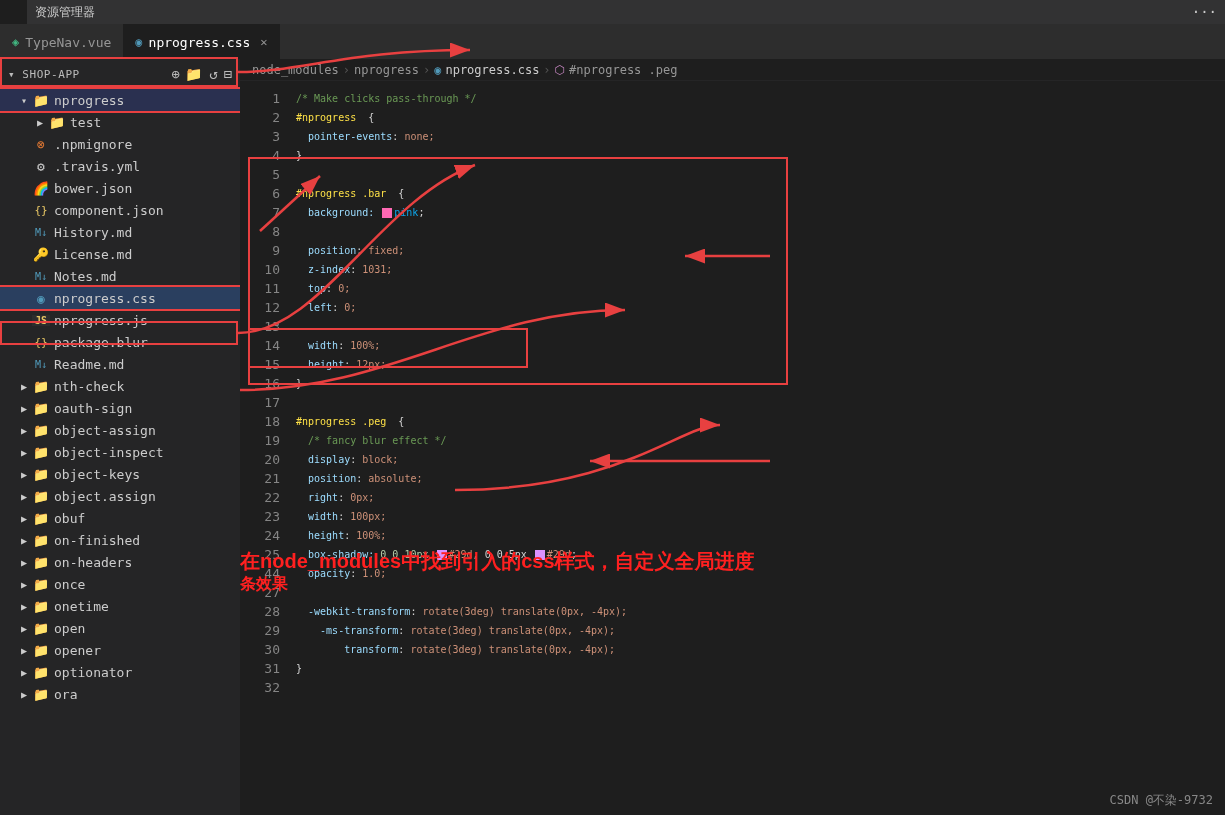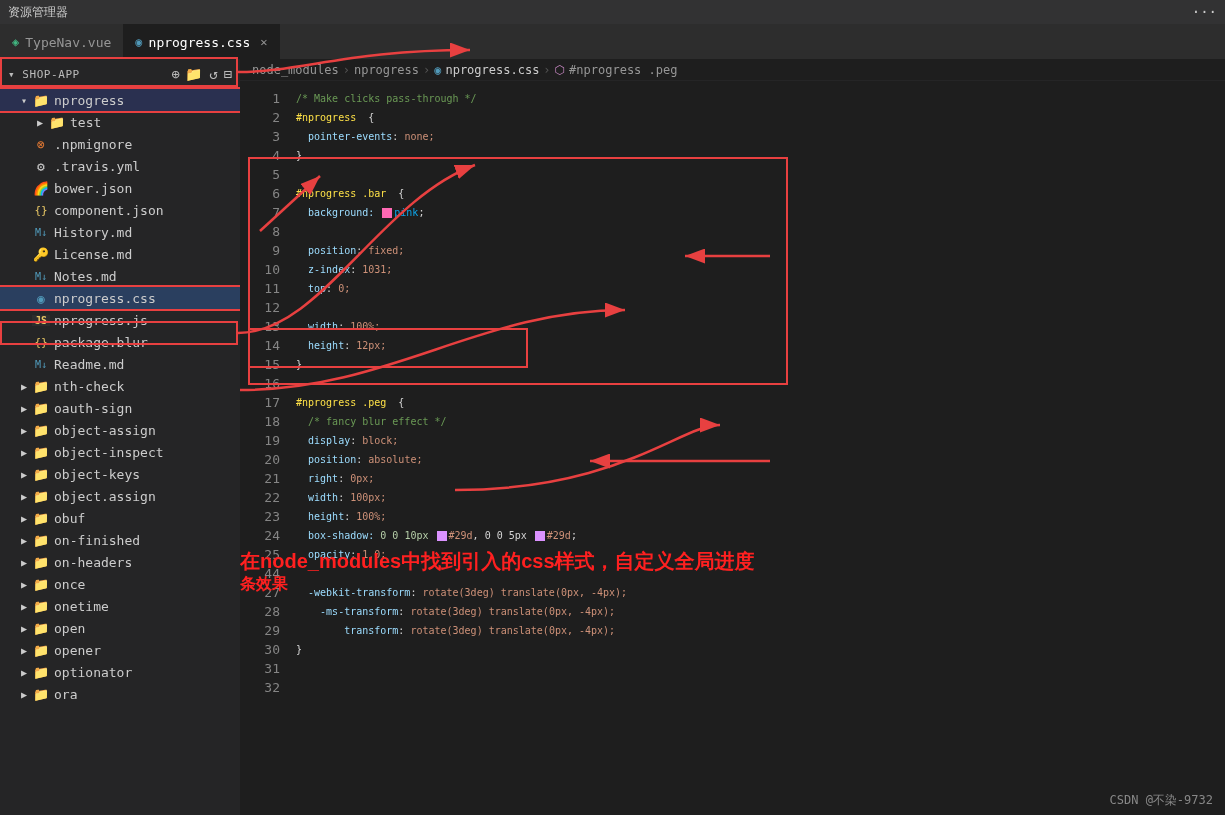--- a/index.html
+++ b/index.html
@@ -18,20 +18,21 @@
     
     .top-bar {
       height: 22px;
       background: #323233;
       display: flex;
       align-items: center;
       padding: 12px 8px;
       font-size: 12px;
       color: #cccccc;
       flex-shrink: 0;
+      margin-left: 27px;
     }
     .top-bar-title {
       font-size: 12px;
       color: #cccccc;
     }
     .top-bar-dots {
       margin-left: auto;
       color: #cccccc;
       font-size: 14px;
       cursor: pointer;
@@ -531,20 +532,21 @@
           <div class="code-line"><span class="c-selector">#nprogress </span><span class="c-punct"> {</span></div>
           <div class="code-line"><span class="c-property">  pointer-events</span><span class="c-punct">:</span><span class="c-value"> none;</span></div>
           <div class="code-line"><span class="c-punct">}</span></div>
           <div class="code-line">&nbsp;</div>
           <div class="code-line"><span class="c-selector">#nprogress .bar </span><span class="c-punct"> {</span></div>
           <div class="code-line"><span class="c-property">  background: </span><span class="c-pink-box"></span><span class="c-pink">pink</span><span class="c-punct">;</span></div>
           <div class="code-line">&nbsp;</div>
           <div class="code-line"><span class="c-property">  position</span><span class="c-punct">:</span><span class="c-value"> fixed;</span></div>
           <div class="code-line"><span class="c-property">  z-index</span><span class="c-punct">:</span><span class="c-value"> 1031;</span></div>
           <div class="code-line"><span class="c-property">  top</span><span class="c-punct">:</span><span class="c-value"> 0;</span></div>
+          <div class="code-line"><span class="c-property">  left</span><span class="c-punct">:</span><span class="c-value"> 0;</span></div>
           <div class="code-line">&nbsp;</div>
           <div class="code-line"><span class="c-property">  width</span><span class="c-punct">:</span><span class="c-value"> 100%;</span></div>
           <div class="code-line"><span class="c-property">  height</span><span class="c-punct">:</span><span class="c-value"> 12px;</span></div>
           <div class="code-line"><span class="c-punct">}</span></div>
           <div class="code-line">&nbsp;</div>
           <div class="code-line"><span class="c-selector">#nprogress .peg </span><span class="c-punct"> {</span></div>
           <div class="code-line"><span class="c-comment">  /* fancy blur effect */</span></div>
           <div class="code-line"><span class="c-property">  display</span><span class="c-punct">:</span><span class="c-value"> block;</span></div>
           <div class="code-line"><span class="c-property">  position</span><span class="c-punct">:</span><span class="c-value"> absolute;</span></div>
           <div class="code-line"><span class="c-property">  right</span><span class="c-punct">:</span><span class="c-value"> 0px;</span></div>

